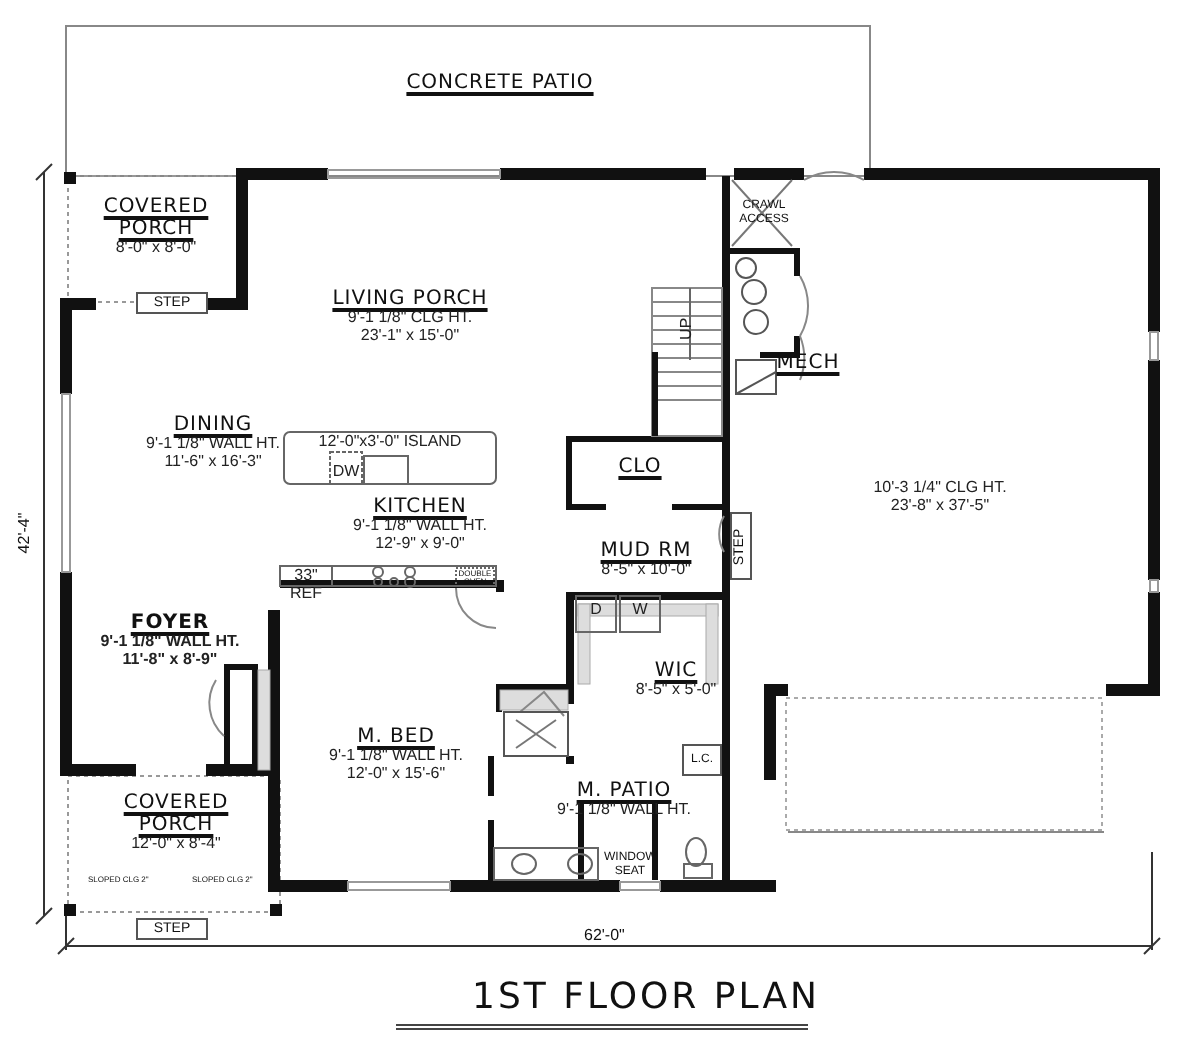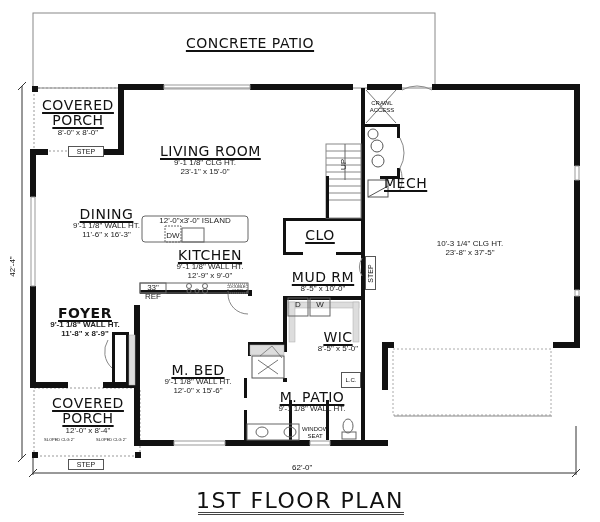--- a/index.html
+++ b/index.html
@@ -1,24 +1,24 @@
 <!DOCTYPE html>
 <html><head>
 <meta charset="utf-8">
 <style>
   html, body { margin:0; padding:0; background:#ffffff; }
   body { width:600px; height:522px; position:relative; overflow:hidden; font-family:"Liberation Sans", sans-serif; color:#111; }
   .plan { position:absolute; left:0; top:0; width:600px; height:522px; }
   .abs { position:absolute; }
   .label { position:absolute; text-align:center; line-height:1.1; }
-  .title-u { font-family:"DejaVu Sans", sans-serif; font-size:14px; letter-spacing:0.5px; text-decoration:underline; text-underline-offset:2px; text-decoration-thickness:1.5px; white-space:nowrap; }
+  .title-u { font-family:"DejaVu Sans", sans-serif; font-size:10px; letter-spacing:0.5px; text-decoration:underline; text-underline-offset:2px; text-decoration-thickness:1.5px; white-space:nowrap; }
   .sub { font-size:8px; white-space:nowrap; color:#222; }
   .tiny { font-size:6px; white-space:nowrap; }
   .box { position:absolute; border:1px solid #555; background:#fff; font-size:7px; text-align:center; line-height:9px; }
-  .main-title { position:absolute; left:190px; top:488px; width:220px; text-align:center; font-family:"DejaVu Sans", sans-serif; font-size:22px; letter-spacing:1.5px; }
+  .main-title { position:absolute; left:190px; top:488px; width:220px; text-align:right; font-family:"DejaVu Sans", sans-serif; font-size:18px; letter-spacing:1.5px; }
   .main-title-line { position:absolute; left:198px; top:512px; width:206px; height:0; border-top:1px solid #444; border-bottom:1px solid #444; padding-top:1px; }
   .dim { position:absolute; font-size:8px; white-space:nowrap; }
 </style>
 </head>
 <body>
 
 <div class="plan">
   <svg class="abs" style="left:0;top:0" width="600" height="522">
 
     <rect x="33" y="13" width="402" height="75" fill="none" stroke="#888" stroke-width="1"></rect>
@@ -194,21 +194,21 @@
   </div>
 
   <div class="label" style="left:38px;top:98px;width:80px;">
     <div class="title-u">COVERED</div>
     <div class="title-u">PORCH</div>
     <div class="sub">8'-0" x 8'-0"</div>
   </div>
   <div class="box" style="left:68px;top:146px;width:34px;height:9px;">STEP</div>
 
   <div class="label" style="left:160px;top:144px;width:90px;">
-    <div class="title-u">LIVING ROOM</div>
+    <div class="title-u">LIVING PORCH</div>
     <div class="sub">9'-1 1/8" CLG HT.</div>
     <div class="sub">23'-1" x 15'-0"</div>
   </div>
 
   <div class="label" style="left:64px;top:207px;width:85px;">
     <div class="title-u">DINING</div>
     <div class="sub">9'-1 1/8" WALL HT.</div>
     <div class="sub">11'-6" x 16'-3"</div>
   </div>
 

